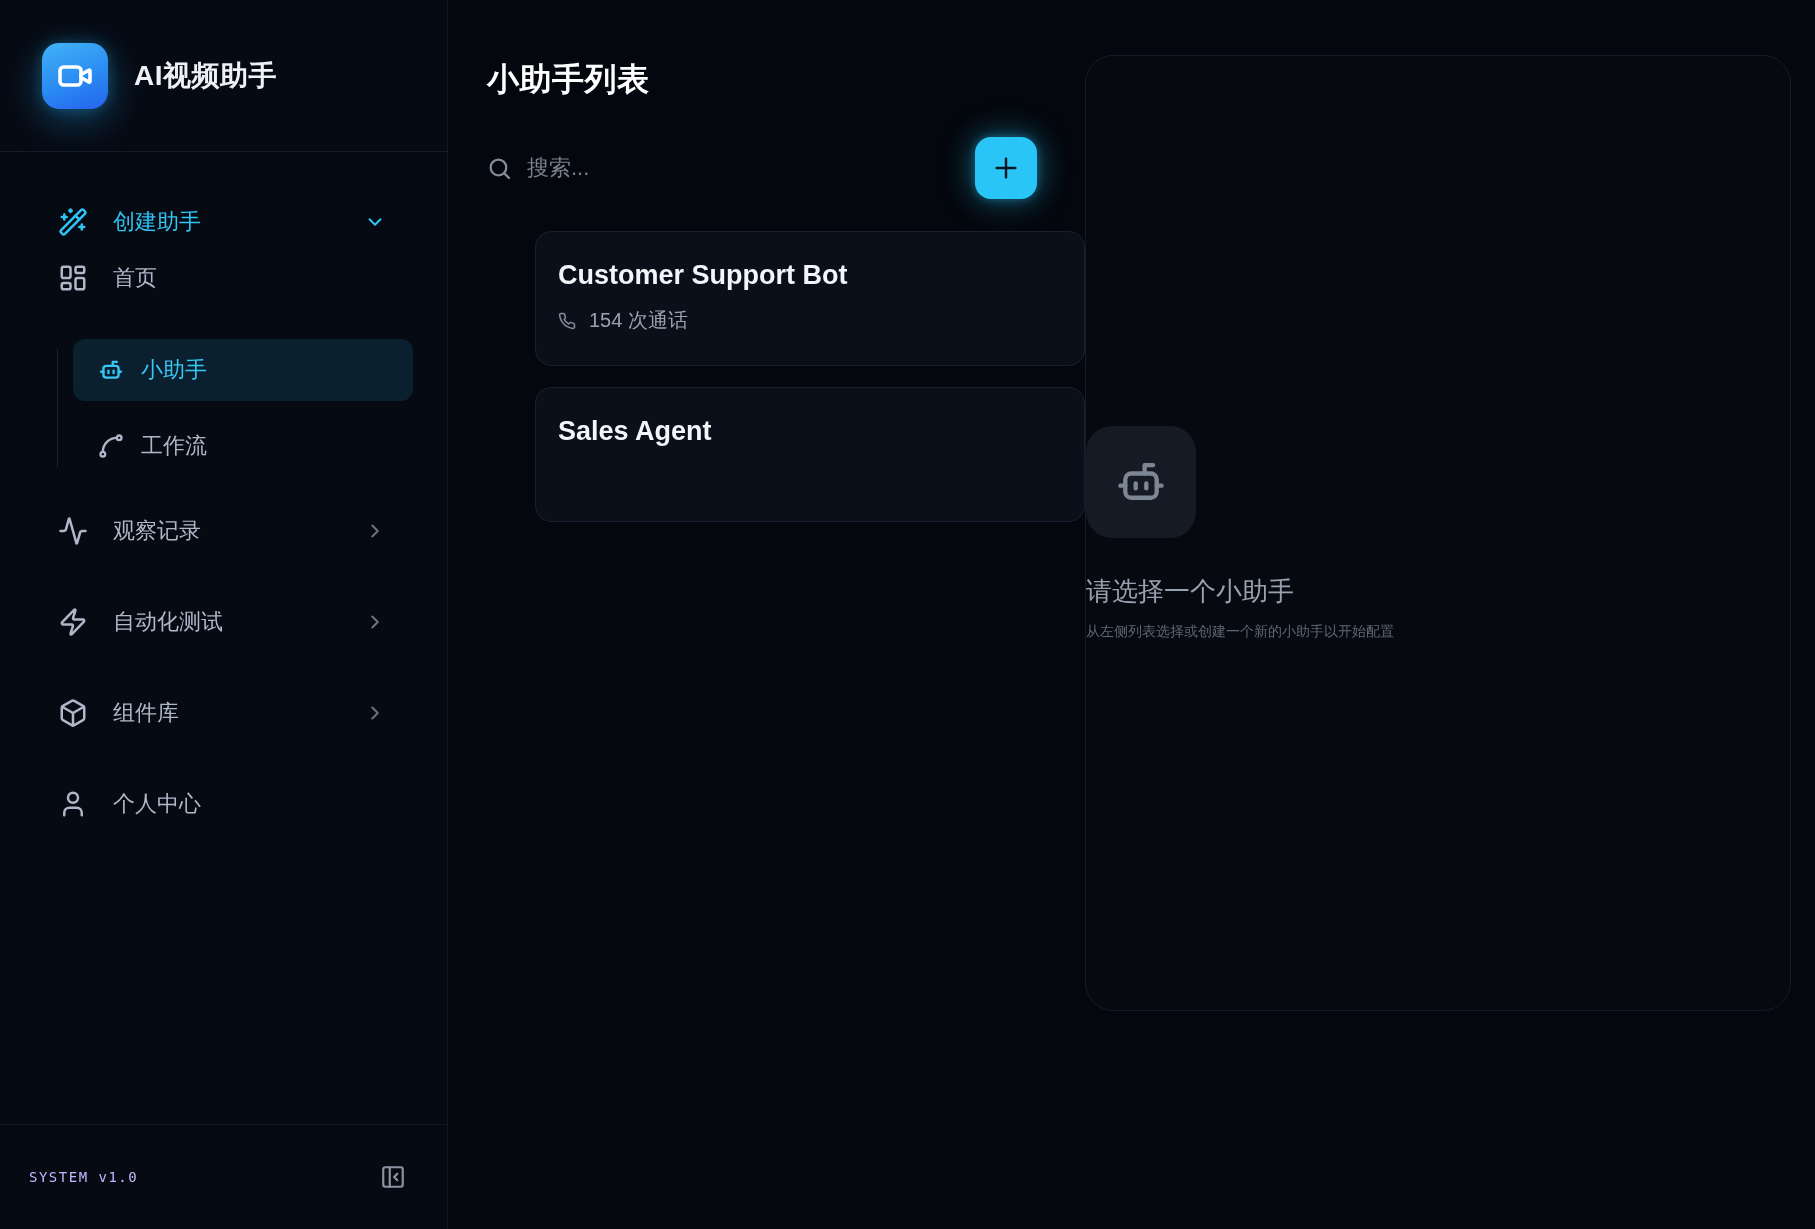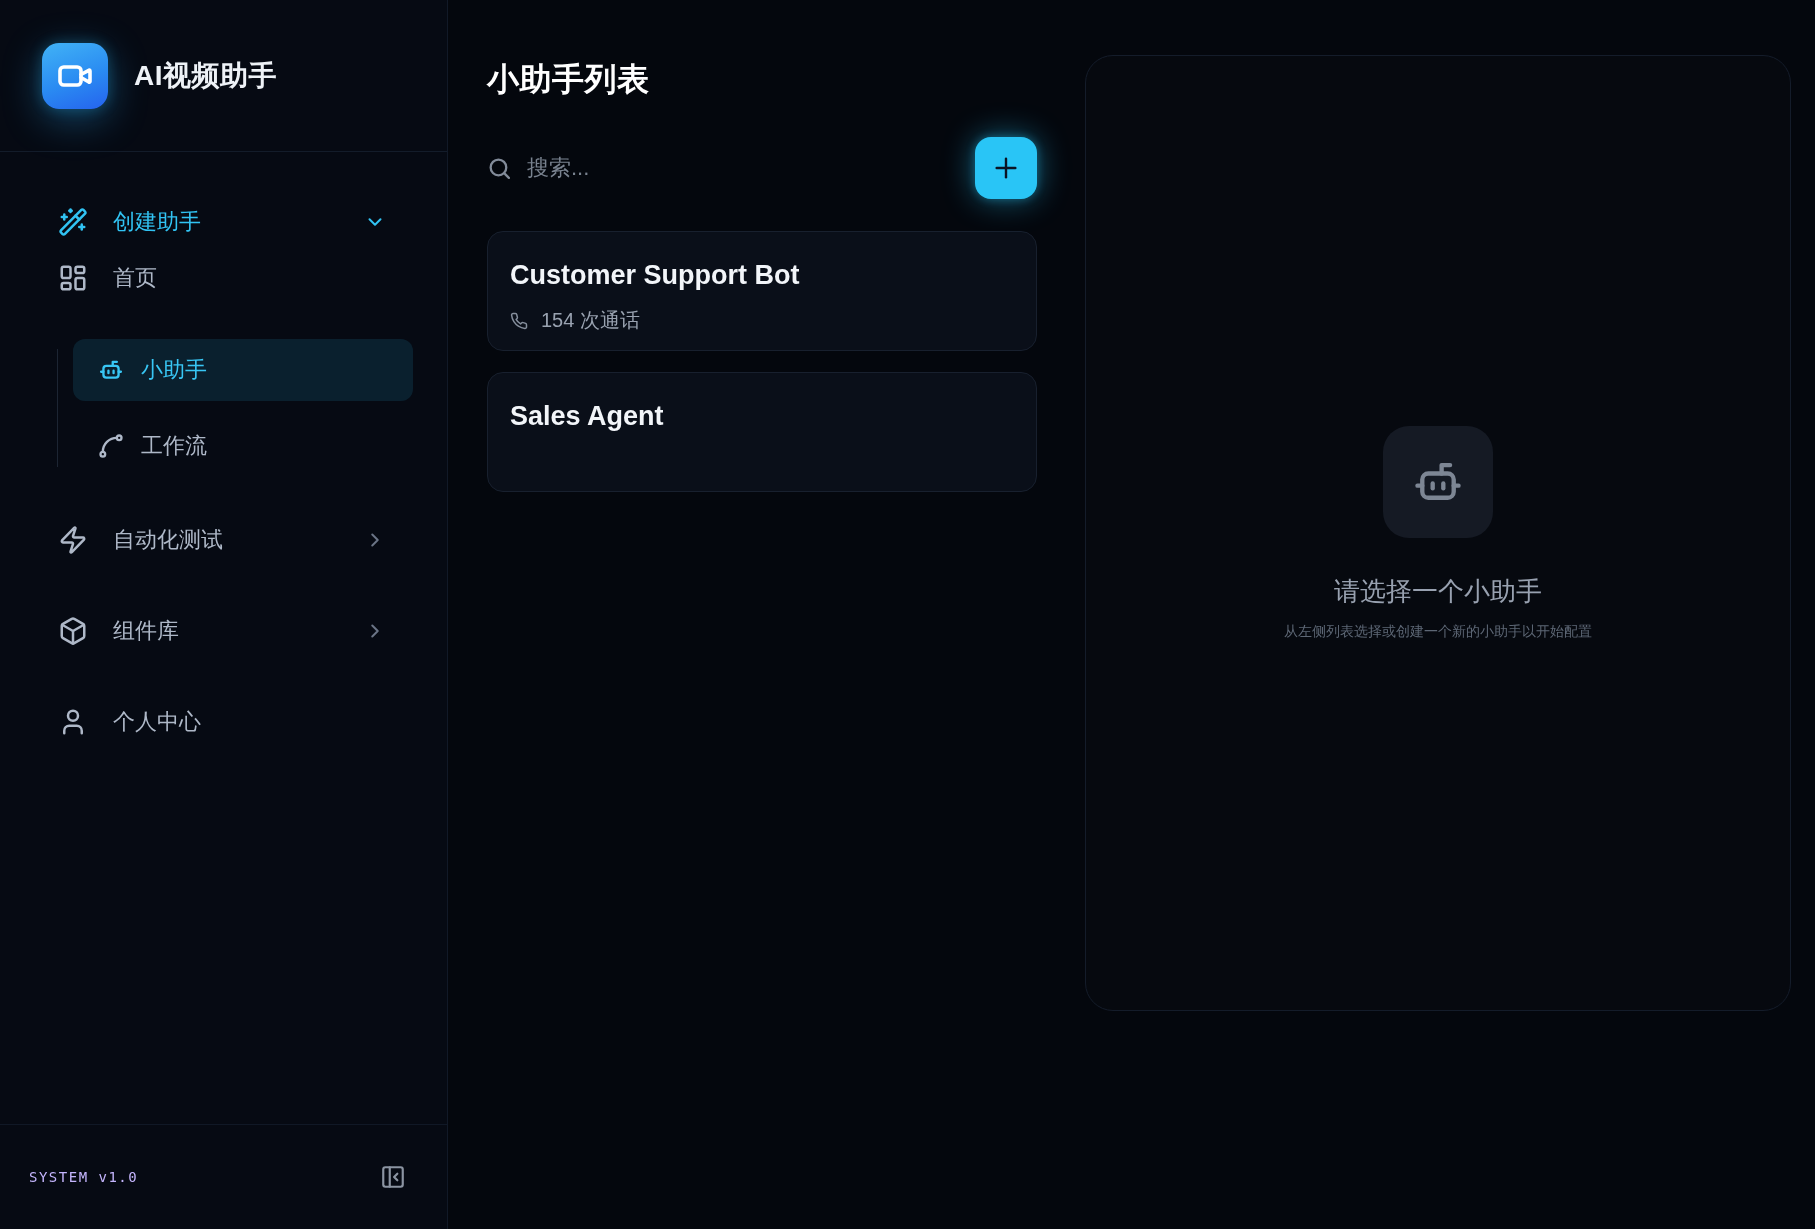--- a/index.html
+++ b/index.html
@@ -103,36 +103,36 @@
   .add-btn {
     width:62px; height:62px; border-radius:16px; border:none; cursor:pointer;
     background:#29c5f6;
     box-shadow: 0 0 32px rgba(41,197,246,.48), 0 0 10px rgba(41,197,246,.35);
     display:flex; align-items:center; justify-content:center;
     flex:0 0 auto;
   }
   .add-btn svg { width:32px; height:32px; color:#0b1424; }
 
   .card {
-    width:550px; height:120px; margin-top:31px;
+    width:550px; height:135px; margin-top:31px;
     background:#0a0f19; border:1px solid #18202e; border-radius:16px;
-    padding:28px 22px 0 22px; cursor:pointer;
+    padding:28px 22px 0 22px; cursor:pointer;margin-left:48px;
   }
   .card.second { margin-top:21px; }
   .card-title { font-size:27px; font-weight:700; color:#f2f5f9; }
   .card-meta { margin-top:16px; display:flex; align-items:center; color:#99a2b0; font-size:20px; }
   .card-meta .ico { width:18px; height:18px; color:#858e9c; margin-right:13px; }
   .card-meta .ico svg { width:18px; height:18px; }
 
   
   .detail-panel {
     position:absolute; left:1085px; top:55px; width:706px; height:956px;
     border:1px solid #141c2a; border-radius:28px;
     background:rgba(255,255,255,.012);
-    display:flex; flex-direction:column; align-items:center; justify-content:center;
+    display:flex; flex-direction:column; justify-content:center;
   }
   .bot-box {
     width:110px; height:112px; border-radius:26px; background:#151a24;
     display:flex; align-items:center; justify-content:center;
   }
   .bot-box svg { width:58px; height:58px; color:#7d8694; }
   .empty-title { margin-top:36px; font-size:26px; font-weight:500; color:#98a1b0; }
   .empty-sub { margin-top:14px; font-size:14px; color:#5d6775; }
 </style>
 </head>
@@ -206,20 +206,33 @@
           <svg viewBox="0 0 24 24" fill="none" stroke="currentColor" stroke-width="2" stroke-linecap="round" stroke-linejoin="round">
             <circle cx="19" cy="5" r="2"></circle>
               <circle cx="5" cy="19" r="2"></circle>
               <path d="M5 17A12 12 0 0 1 17 5"></path>
           </svg>
         </span>
         <span class="lbl">工作流</span>
       </div>
     </div>
 
+    <div class="nav-item m-records">
+      <span class="ico">
+        <svg viewBox="0 0 24 24" fill="none" stroke="currentColor" stroke-width="2" stroke-linecap="round" stroke-linejoin="round">
+          <path d="M22 12h-2.48a2 2 0 0 0-1.93 1.46l-2.35 8.36a.25.25 0 0 1-.48 0L9.24 2.18a.25.25 0 0 0-.48 0l-2.35 8.36A2 2 0 0 1 4.49 12H2"></path>
+        </svg>
+      </span>
+      <span class="lbl">观察记录</span>
+      <span class="chev">
+        <svg viewBox="0 0 24 24" fill="none" stroke="currentColor" stroke-width="2.2" stroke-linecap="round" stroke-linejoin="round">
+            <path d="m9 18 6-6-6-6"></path>
+          </svg>
+      </span>
+    </div>
 
     <div class="nav-item m-top">
       <span class="ico">
         <svg viewBox="0 0 24 24" fill="none" stroke="currentColor" stroke-width="2" stroke-linecap="round" stroke-linejoin="round">
           <path d="M4 14a1 1 0 0 1-.78-1.63l9.9-10.2a.5.5 0 0 1 .86.46l-1.92 6.02A1 1 0 0 0 13 10h7a1 1 0 0 1 .78 1.63l-9.9 10.2a.5.5 0 0 1-.86-.46l1.92-6.02A1 1 0 0 0 11 14z"></path>
         </svg>
       </span>
       <span class="lbl">自动化测试</span>
       <span class="chev">
         <svg viewBox="0 0 24 24" fill="none" stroke="currentColor" stroke-width="2.2" stroke-linecap="round" stroke-linejoin="round">

